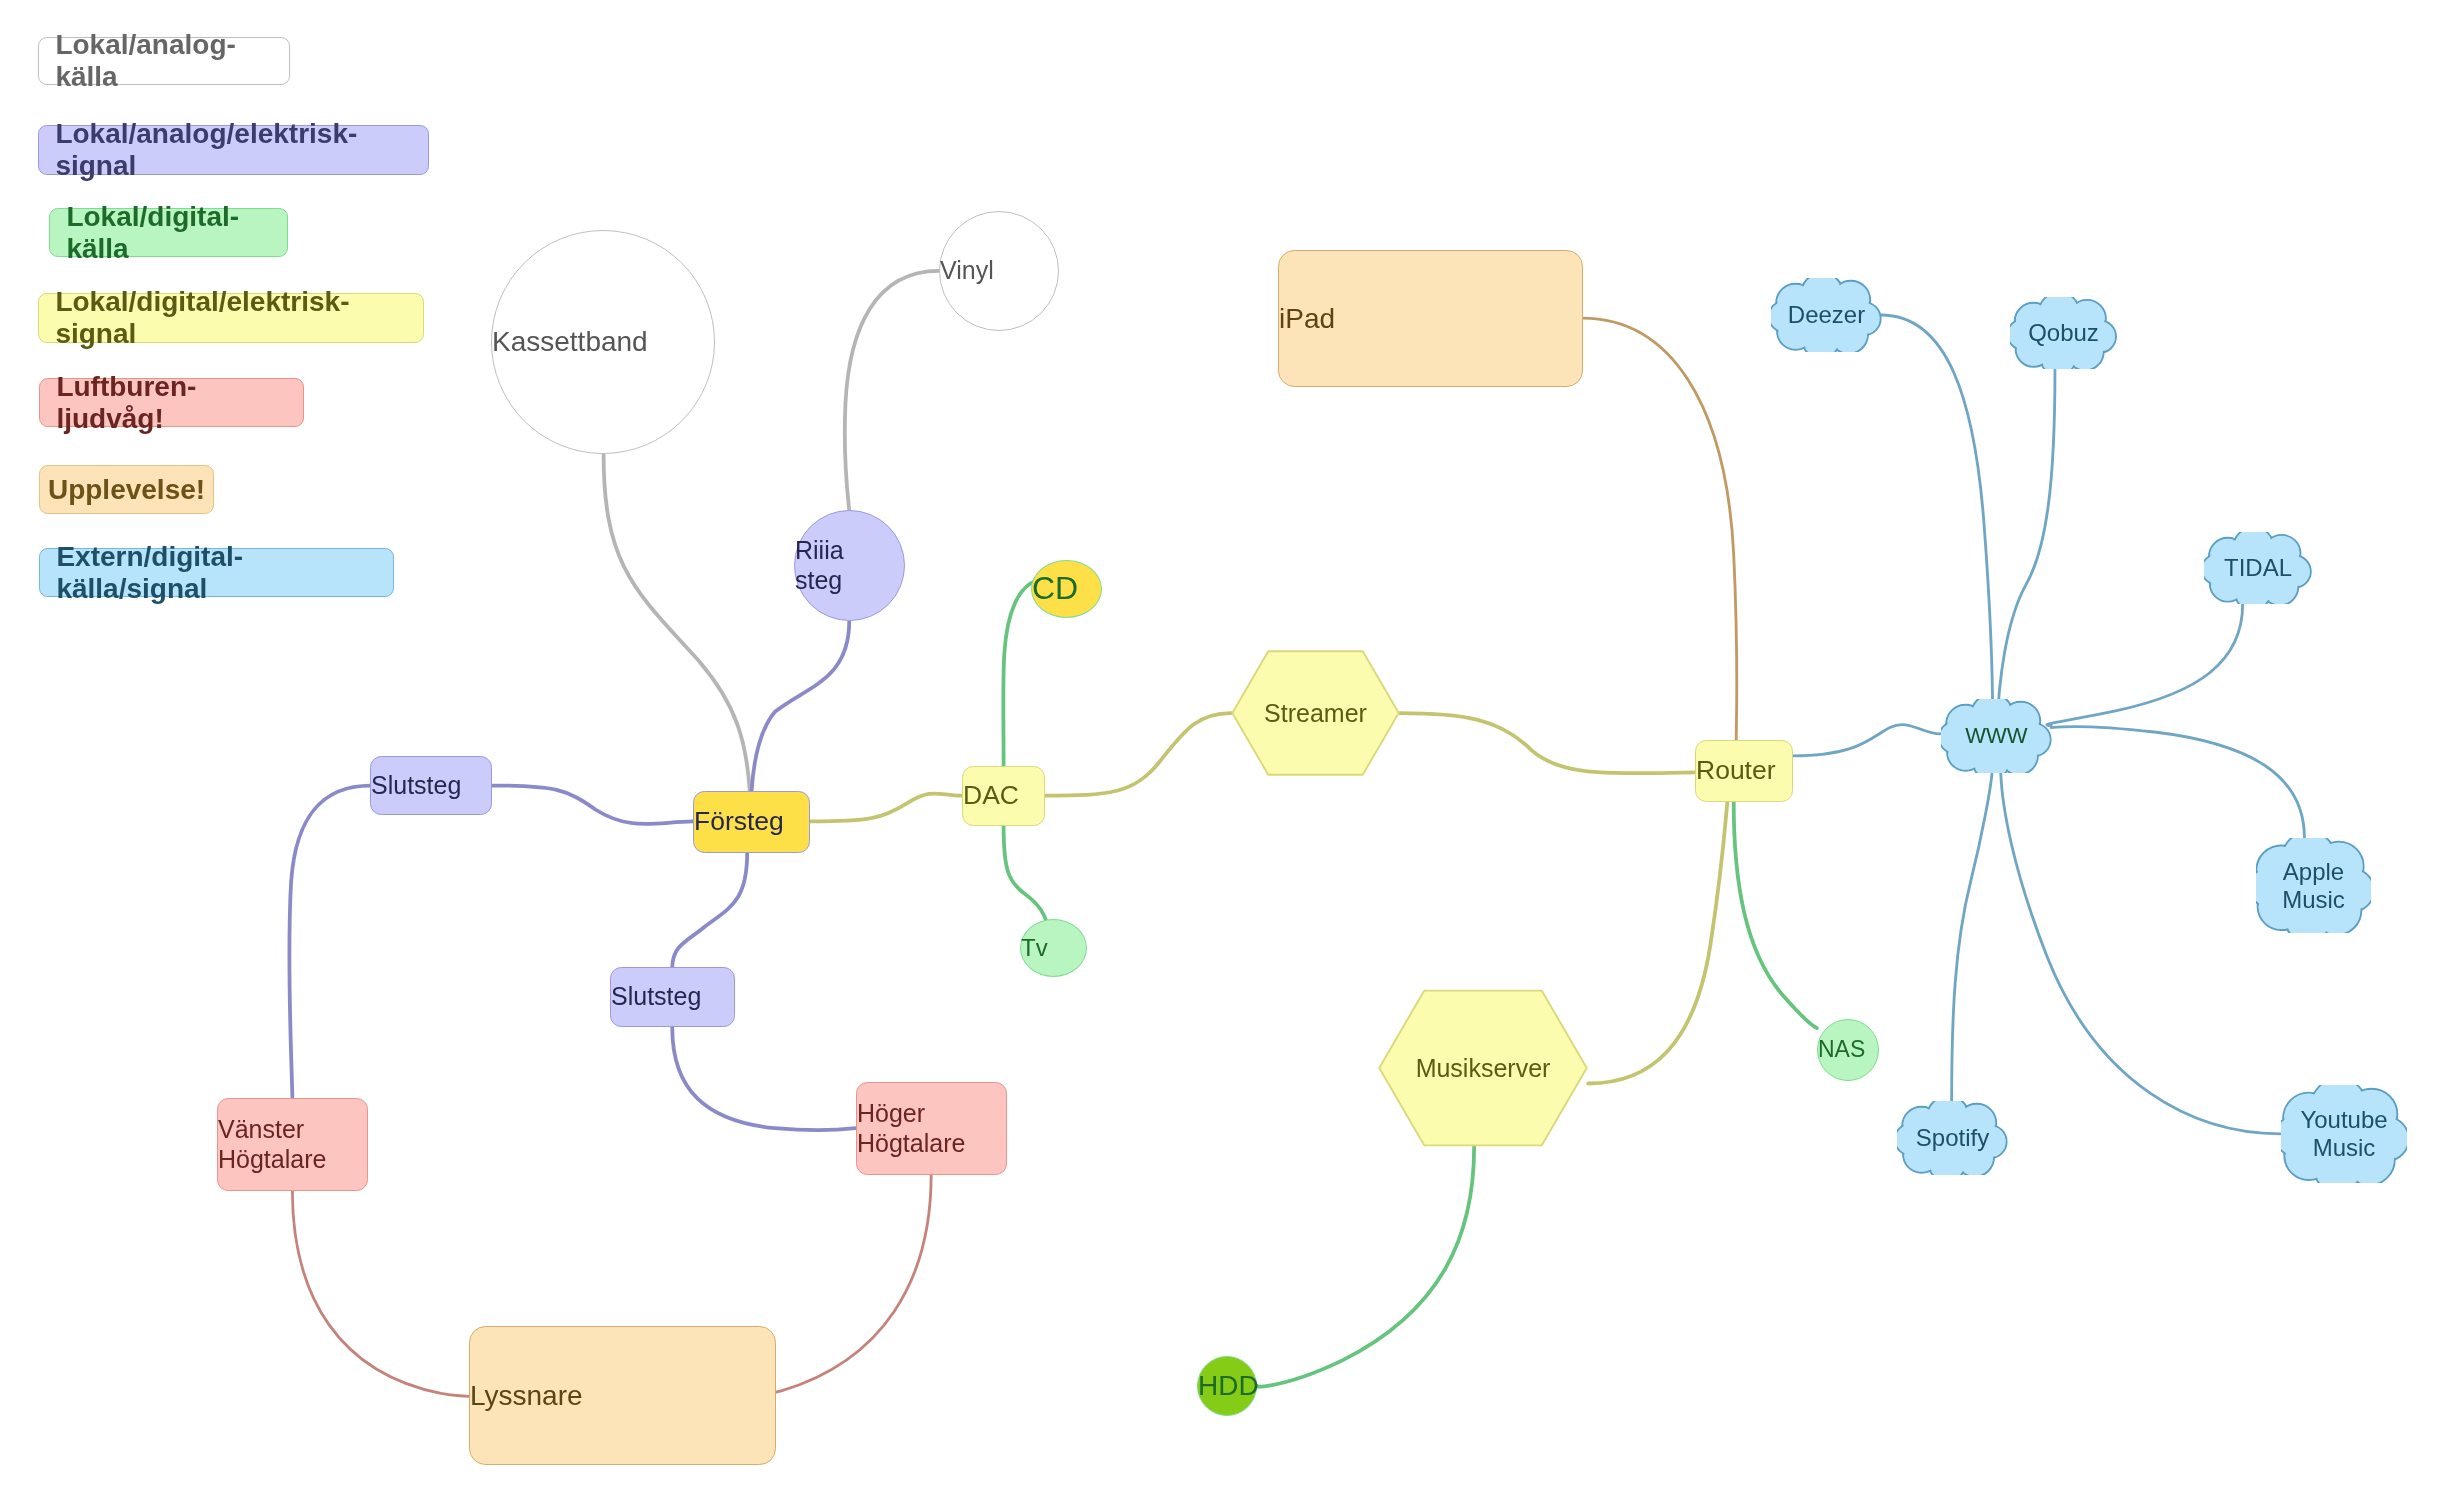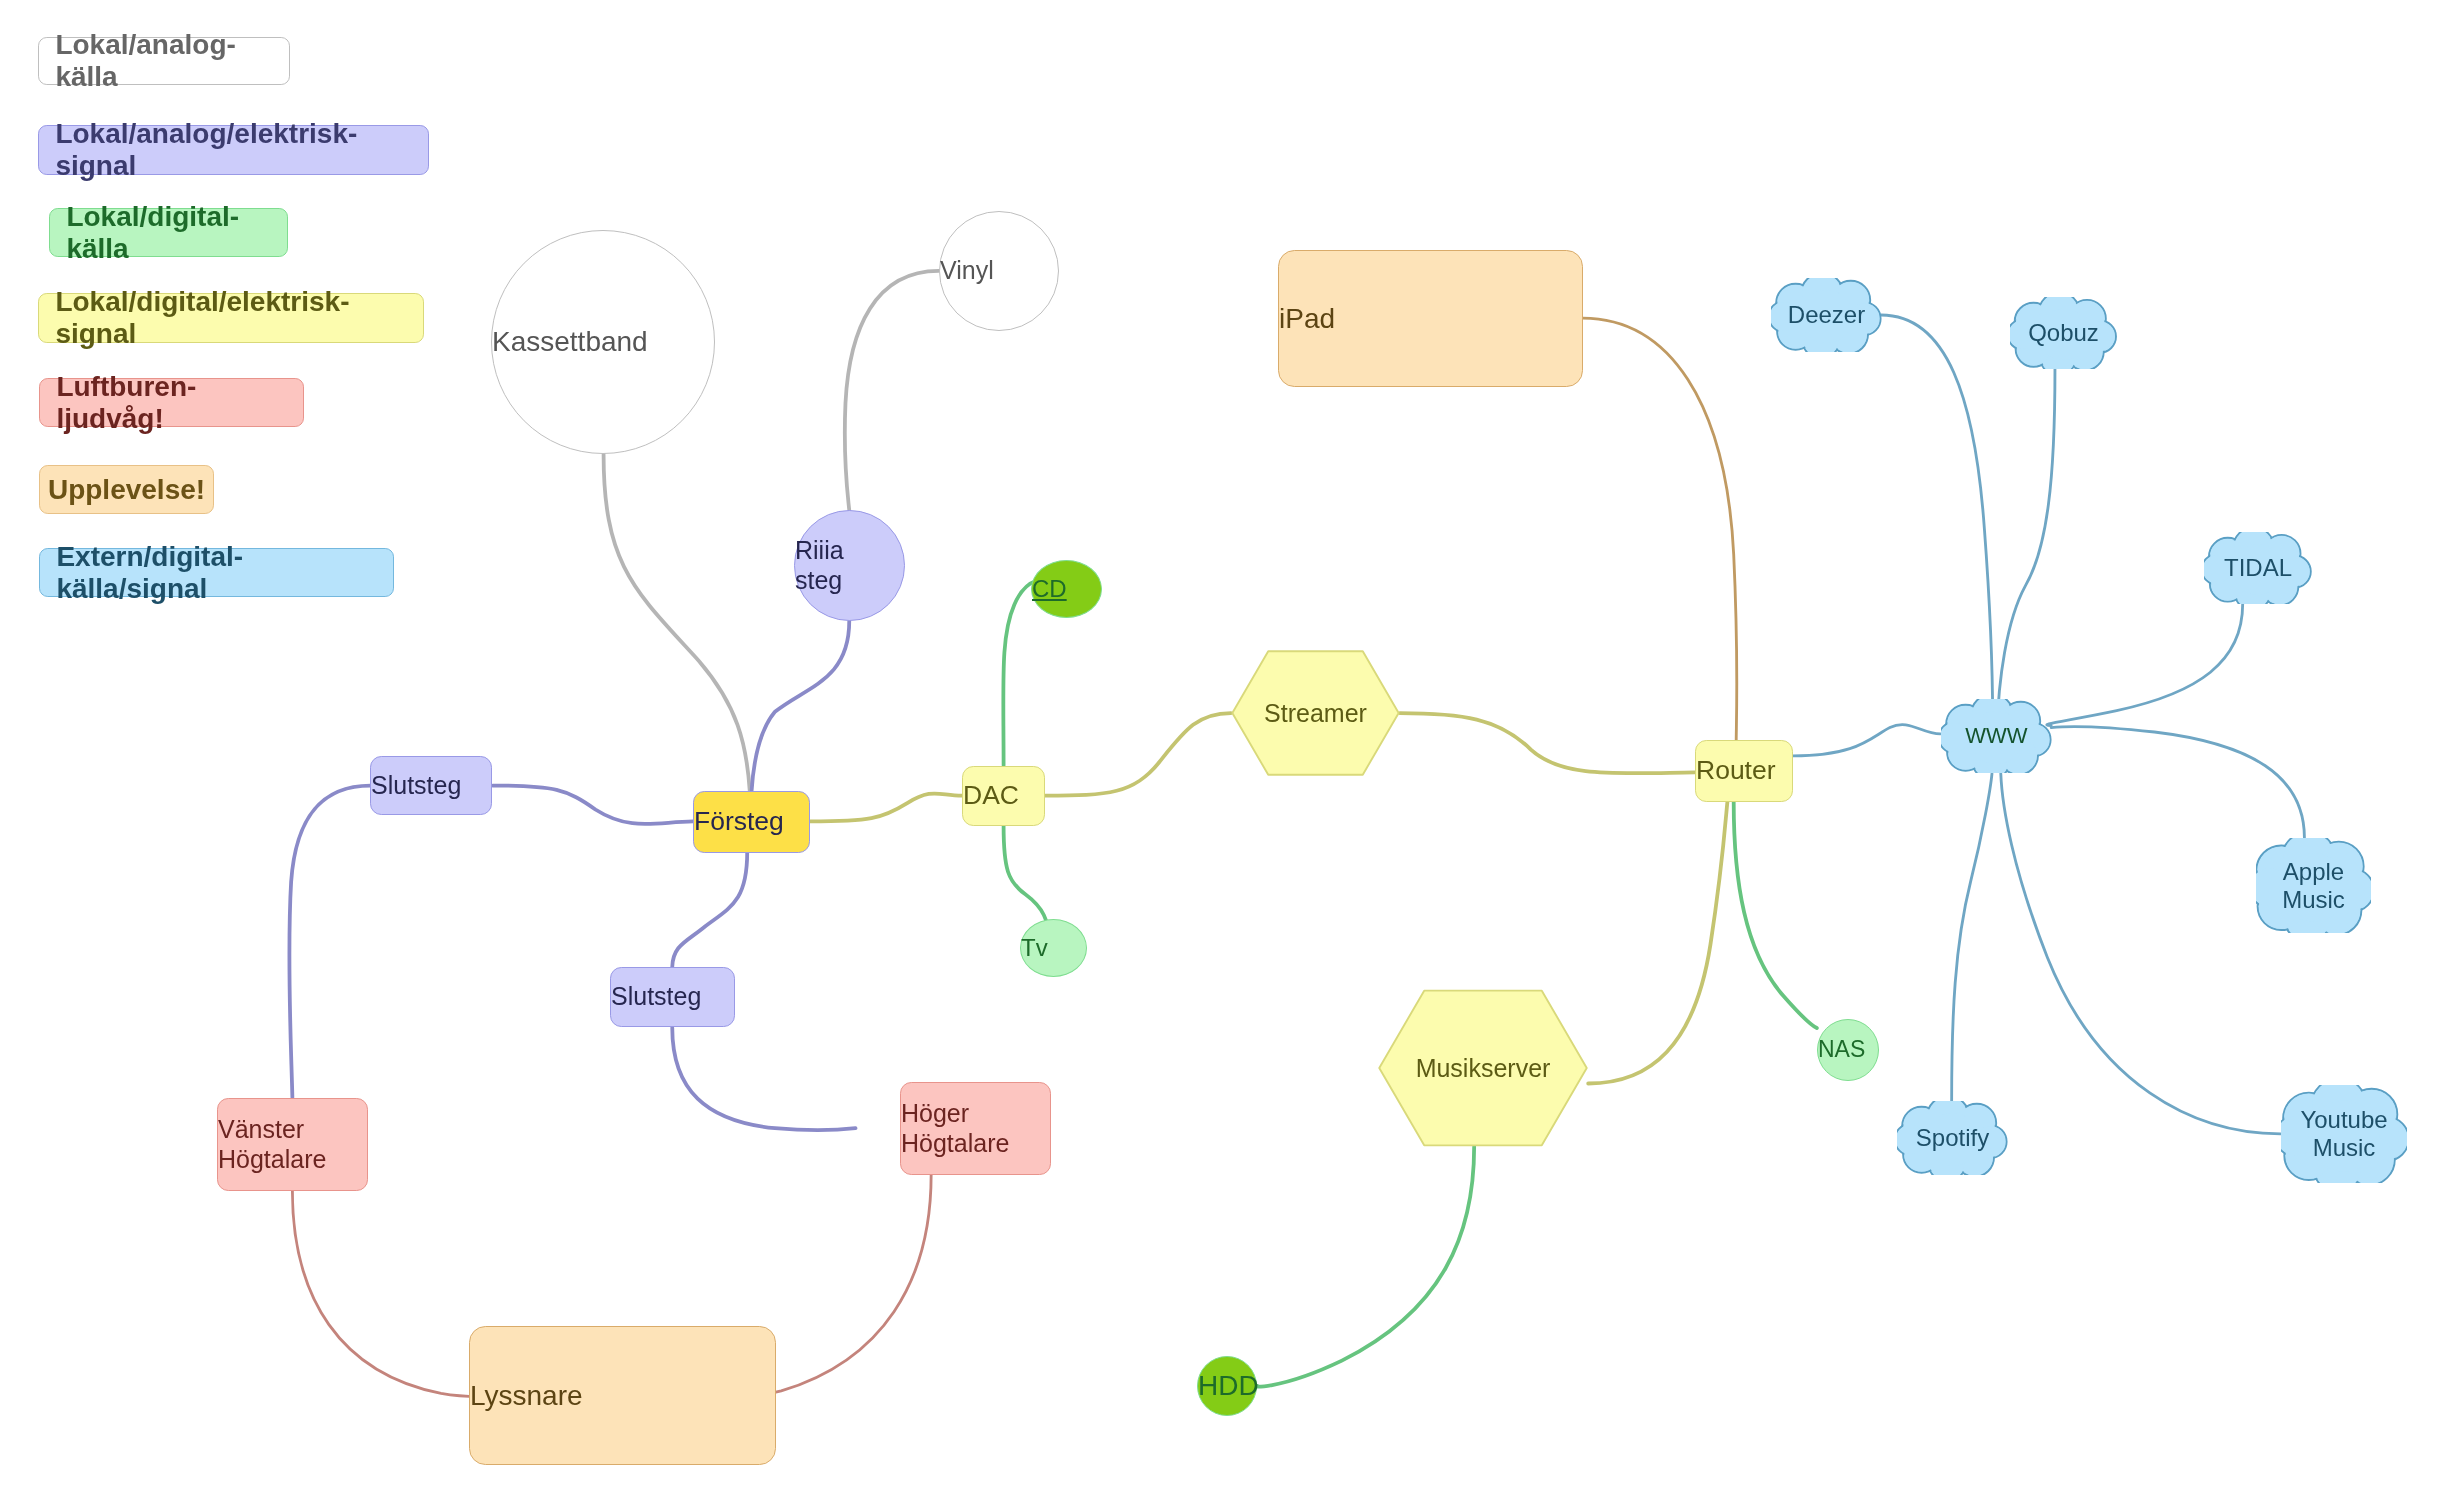--- a/index.html
+++ b/index.html
@@ -94,21 +94,21 @@
       <div class="node circ" style="left: 939px; top: 211px; width: 120px; height: 120px; background: rgb(255, 255, 255); border-color: rgb(191, 191, 191); color: rgb(85, 85, 85); font-size: 25px;">
         <span class="nlabel">Vinyl</span>
       </div>
       <div class="node circ" style="left: 794px; top: 510px; width: 111px; height: 111px; background: rgb(204, 204, 250); border-color: rgb(153, 153, 230); color: rgb(38, 38, 79); font-size: 25px;">
         <span class="nlabel">Riiia
 steg</span>
       </div>
       <div class="node rect-lg" style="left: 1278px; top: 250px; width: 305px; height: 137px; background: rgb(253, 227, 184); border-color: rgb(217, 171, 106); color: rgb(92, 68, 19); font-size: 28px;">
         <span class="nlabel">iPad</span>
       </div>
-      <div class="node ell" style="left: 1031px; top: 560px; width: 71px; height: 58px; background: #84cc16; border-color: rgb(127, 221, 144); color: rgb(29, 107, 42); font-size: 24px; text-decoration: underline;">
+      <div class="node ell" style="left: 1031px; top: 560px; width: 71px; height: 58px; background: #fde047; border-color: rgb(127, 221, 144); color: rgb(29, 107, 42); font-size: 32px;">
         <span class="nlabel">CD</span>
       </div>
       <div class="node ell" style="left: 1020px; top: 919px; width: 67px; height: 58px; background: rgb(184, 245, 192); border-color: rgb(127, 221, 144); color: rgb(29, 107, 42); font-size: 24px;">
         <span class="nlabel">Tv</span>
       </div>
       <div class="node rect" style="left: 962px; top: 766px; width: 83px; height: 60px; background: rgb(252, 252, 174); border-color: rgb(217, 217, 122); color: rgb(92, 91, 20); font-size: 26.5px;">
         <span class="nlabel">DAC</span>
       </div>
       <div class="hexwrap" style="left: 1231px; top: 650px; width: 169px; height: 126px;">
         <svg width="169" height="126" viewBox="0 0 268 200">
@@ -137,21 +137,21 @@
       <div class="node rect" style="left: 370px; top: 756px; width: 122px; height: 59px; background: rgb(204, 204, 250); border-color: rgb(153, 153, 230); color: rgb(38, 38, 79); font-size: 25px;">
         <span class="nlabel">Slutsteg</span>
       </div>
       <div class="node rect" style="left: 610px; top: 967px; width: 125px; height: 60px; background: rgb(204, 204, 250); border-color: rgb(153, 153, 230); color: rgb(38, 38, 79); font-size: 25px;">
         <span class="nlabel">Slutsteg</span>
       </div>
       <div class="node rect" style="left: 217px; top: 1098px; width: 151px; height: 93px; background: rgb(252, 197, 192); border-color: rgb(232, 148, 140); color: rgb(107, 36, 32); font-size: 25px;">
         <span class="nlabel">Vänster
 Högtalare</span>
       </div>
-      <div class="node rect" style="left: 856px; top: 1082px; width: 151px; height: 93px; background: rgb(252, 197, 192); border-color: rgb(232, 148, 140); color: rgb(107, 36, 32); font-size: 25px; margin-left: 44px;">
+      <div class="node rect" style="left: 856px; top: 1082px; width: 151px; height: 93px; background: rgb(252, 197, 192); border-color: rgb(232, 148, 140); color: rgb(107, 36, 32); font-size: 25px;">
         <span class="nlabel">Höger
 Högtalare</span>
       </div>
       <div class="node rect-lg" style="left: 469px; top: 1326px; width: 307px; height: 139px; background: rgb(253, 227, 184); border-color: rgb(217, 171, 106); color: rgb(92, 68, 19); font-size: 28px;">
         <span class="nlabel">Lyssnare</span>
       </div>
       <div class="cloudwrap" style="left: 1941px; top: 699px; width: 111px; height: 74px;">
         <svg width="111" height="74" viewBox="0 0 176 118">
           <g>
             <circle cx="38.7" cy="40.1" r="31.0" fill="#b7e3fb" stroke="#5a9fc4" stroke-width="3"></circle>

